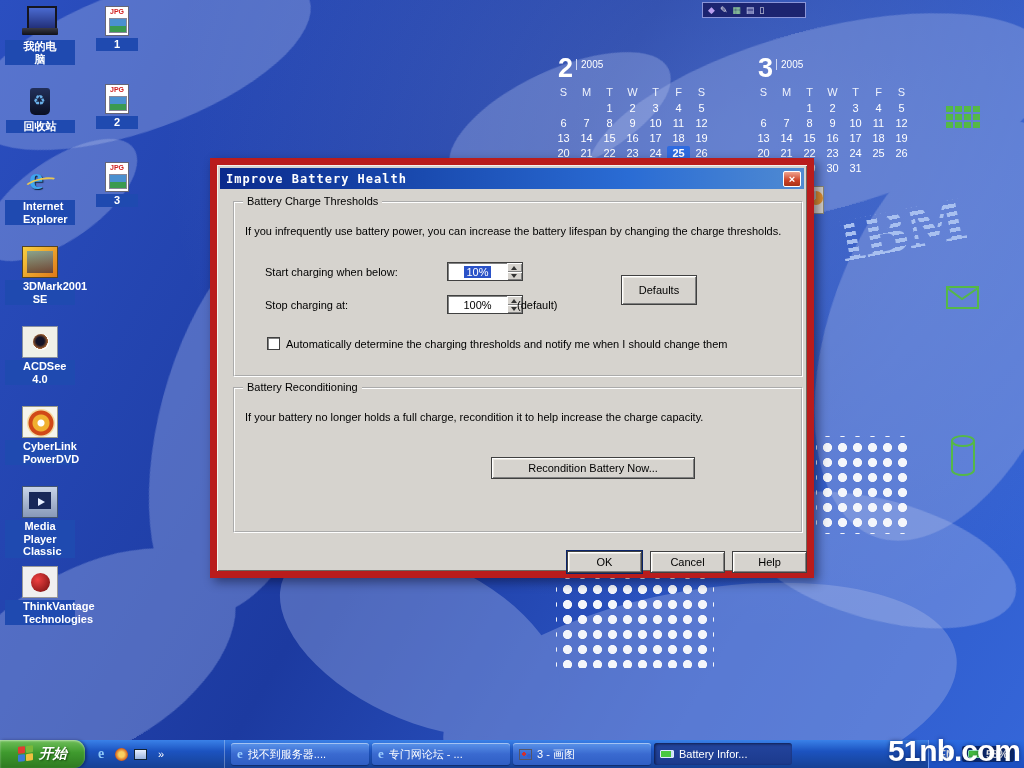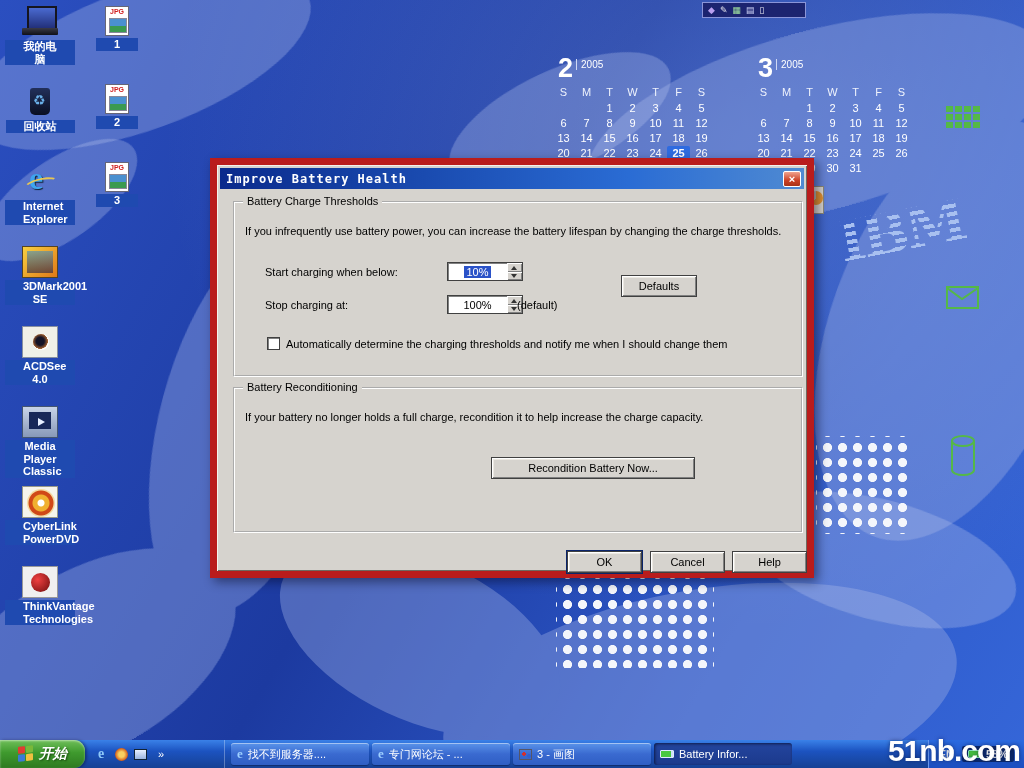--- a/index.html
+++ b/index.html
@@ -128,21 +128,21 @@
   #spin1 .spin-val span { background:#2a52c8; color:#fff; padding:0 2px; }
   .spin-btns { width:15px; display:flex; flex-direction:column; }
   .sb { flex:1; background:#d6d3ce; position:relative;
     box-shadow:inset 1px 1px 0 #fff, inset -1px -1px 0 #808080; cursor:default; }
   .sb::after { content:""; position:absolute; left:4px; border-left:3px solid transparent; border-right:3px solid transparent; }
   .sb-up::after { top:3px; border-bottom:4px solid #333; }
   .sb-dn::after { top:2px; border-top:4px solid #333; }
   #default-note { position:absolute; left:282px; top:96px; }
   .btn { background:#d6d3ce; border:1px solid #404040; display:flex; align-items:center; justify-content:center;
     box-shadow:inset 1px 1px 0 #fff, inset -1px -1px 0 #808080, inset 2px 2px 0 #ece9e2; font-size:11px; cursor:default; }
-  #defaults-btn { position:absolute; left:386px; top:72px; width:76px; height:22px; }
+  #defaults-btn { position:absolute; left:386px; top:72px; width:76px; height:30px; }
   #recondition-btn { position:absolute; left:256px; top:68px; width:204px; height:22px; }
   .cbrow { position:absolute; left:32px; display:flex; align-items:center; gap:6px; }
   #cb1 { top:134px; } #cb2 { top:112px; }
   .cb { width:13px; height:13px; background:#fff; border:1px solid #404040;
     box-shadow:inset 1px 1px 0 #808080, inset -1px -1px 0 #fff; cursor:default; flex:0 0 13px; }
   .dlg-btns { position:absolute; top:386px; left:0; width:100%; }
   .dlg-btns .btn { position:absolute; width:75px; height:22px; }
   #ok-btn { left:350px; box-shadow:inset 1px 1px 0 #fff, inset -1px -1px 0 #808080, inset 2px 2px 0 #ece9e2, 0 0 0 1px #0a246a; }
   #cancel-btn { left:433px; } #help-btn { left:515px; }
 
@@ -358,26 +358,26 @@
     </div>
     <div class="dicon">
       <div class="ic ic-3dmark"></div>
       <div class="dlabel">3DMark2001 SE</div>
     </div>
     <div class="dicon">
       <div class="ic ic-acdsee"></div>
       <div class="dlabel">ACDSee 4.0</div>
     </div>
     <div class="dicon">
+      <div class="ic ic-powerdvd"></div>
+      <div class="dlabel">CyberLink PowerDVD</div>
+    </div>
+    <div class="dicon">
       <div class="ic ic-mpc"></div>
       <div class="dlabel">Media Player Classic</div>
-    </div>
-    <div class="dicon">
-      <div class="ic ic-powerdvd"></div>
-      <div class="dlabel">CyberLink PowerDVD</div>
     </div>
     <div class="dicon">
       <div class="ic ic-tv"></div>
       <div class="dlabel">ThinkVantage Technologies</div>
     </div>
   </div>
 <div id="file-icons">
     <div class="dicon">
       <div class="ic ic-jpg"></div>
       <div class="dlabel">1</div>

